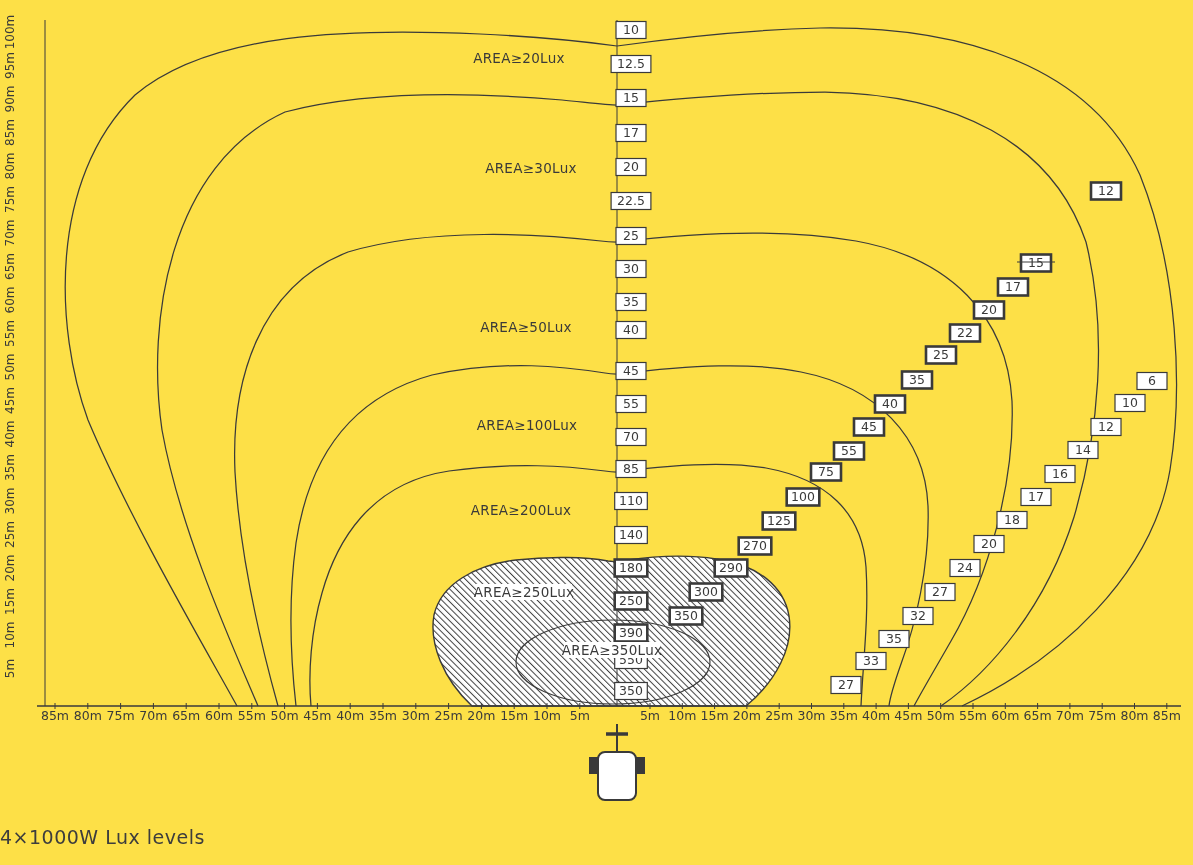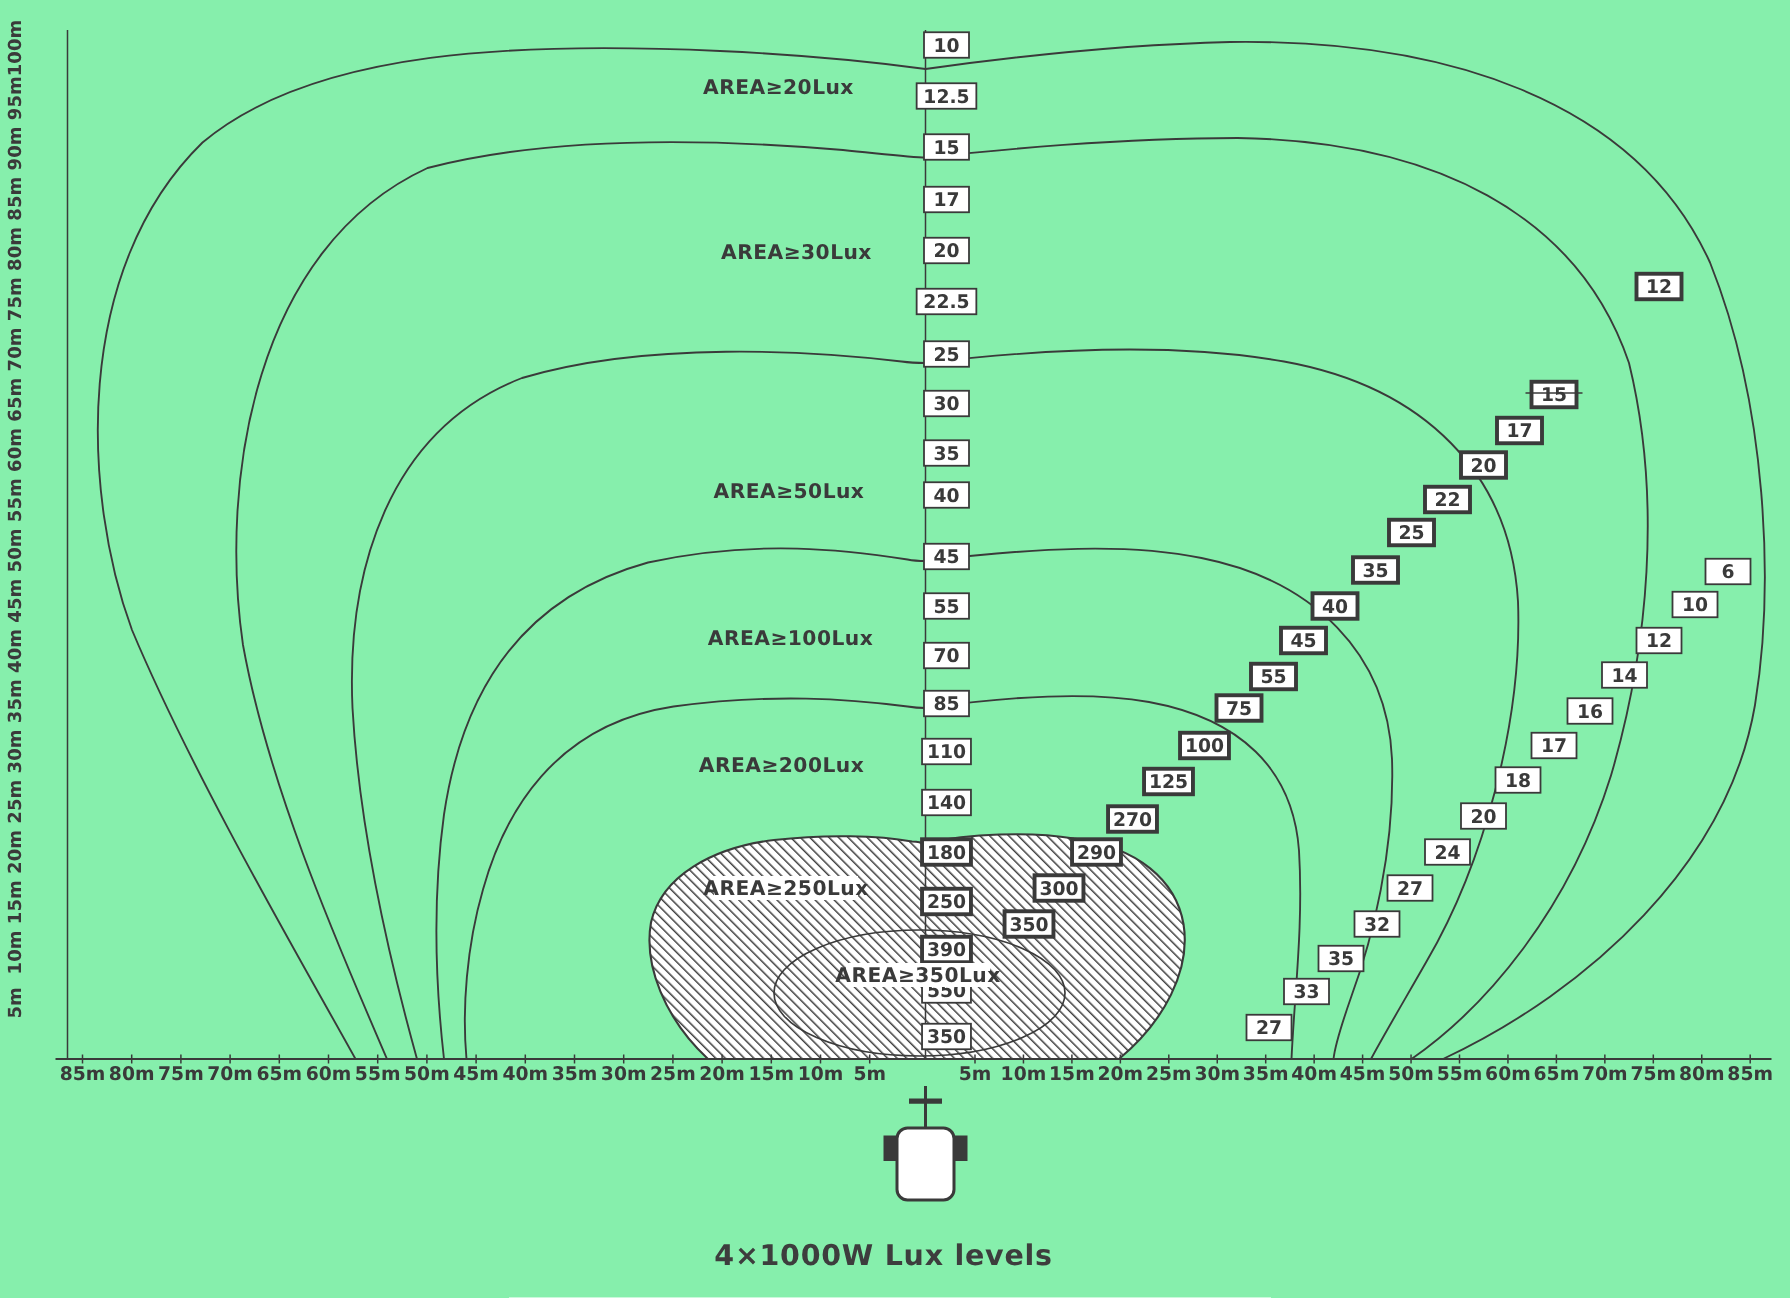--- a/index.html
+++ b/index.html
@@ -1,19 +1,19 @@
 <!DOCTYPE html>
 <html><head>
 <meta charset="utf-8">
 <style>
   html,body{margin:0;padding:0;background:#ffffff;}
-  .page{position:relative;width:1193px;height:865px;background:#86efac;font-family:"DejaVu Sans",sans-serif;overflow:hidden;font-weight:bold;}
+  .page{position:relative;width:1193px;height:865px;background:#fde047;font-family:"DejaVu Sans",sans-serif;overflow:hidden;}
   #chart{position:absolute;left:0;top:0;}
   #chart text{fill:#3a3a3a;font-family:"DejaVu Sans",sans-serif;}
-  .chart-title{position:absolute;left:0;top:826px;width:1178px;text-align:center;font-size:19px;color:#3d3d3d;letter-spacing:0.5px;}
+  .chart-title{position:absolute;left:0;top:826px;width:1178px;text-align:left;font-size:19px;color:#3d3d3d;letter-spacing:0.5px;}
 </style>
 </head>
 <body>
 
 <div class="page">
   <svg id="chart" width="1193" height="820" viewBox="0 0 1193 820">
     <defs>
       <pattern id="hatch" width="4.5" height="4.5" patternUnits="userSpaceOnUse" patternTransform="rotate(-45)">
         <rect width="4.5" height="4.5" fill="#ffffff"></rect>
         <line x1="0" y1="0" x2="0" y2="4.5" stroke="#3f3f3f" stroke-width="2"></line>

